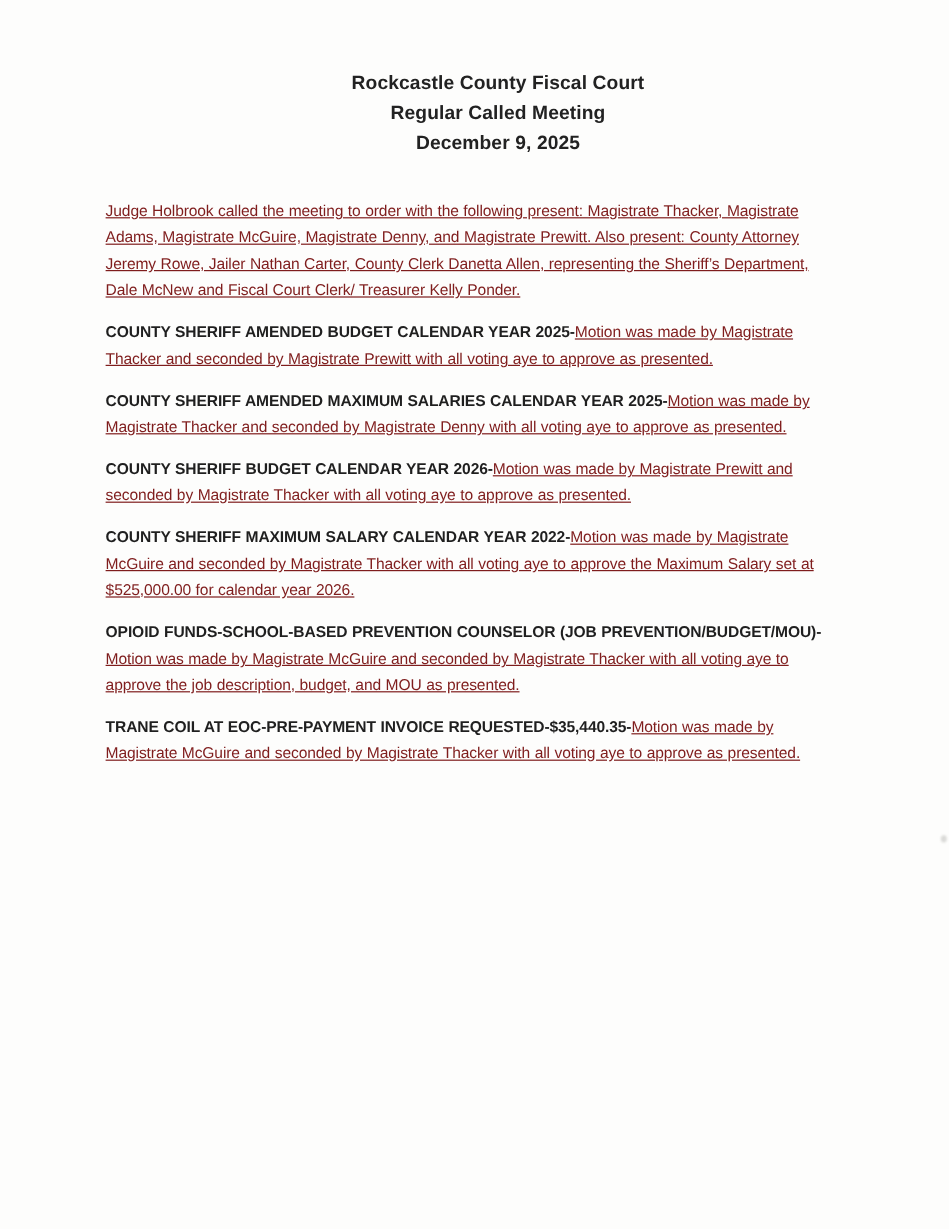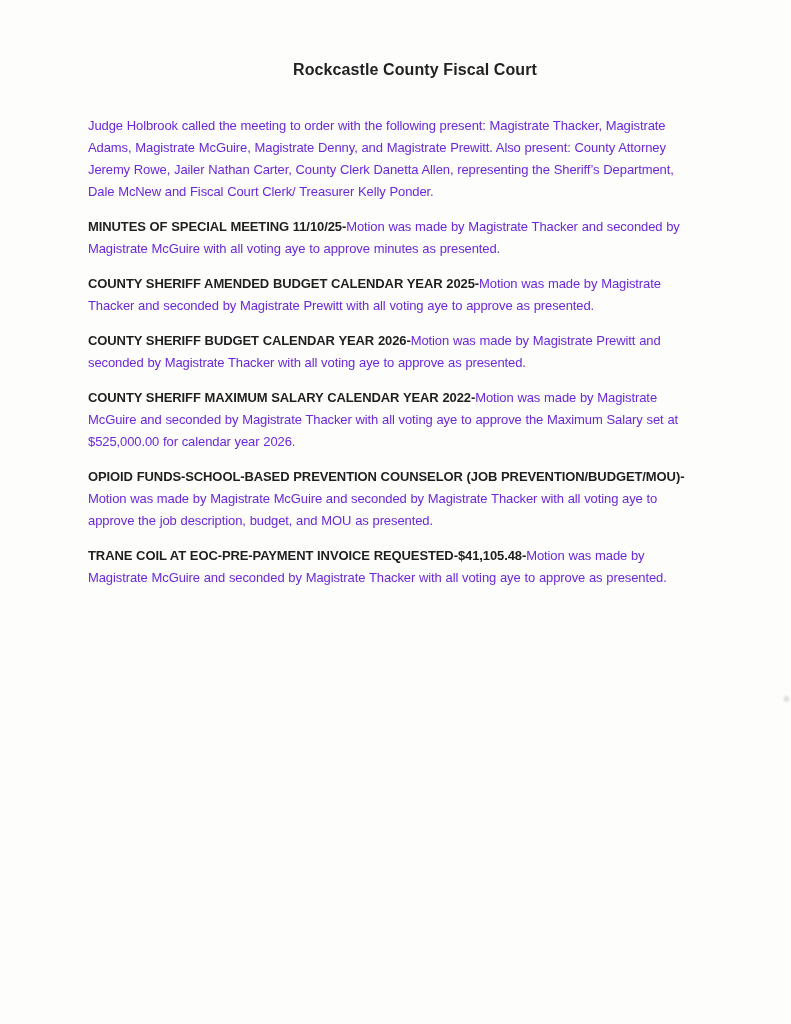--- a/index.html
+++ b/index.html
@@ -37,61 +37,64 @@
     letter-spacing: -0.1px;
     word-spacing: 0.3px;
     text-align: left;
   }
   p.para .hd {
     font-weight: 700;
     color: #1f1f1f;
   }
   p.para .bd {
     font-weight: 400;
-    color: #6d28d9;
+    color: #7f1d1d;
+    text-decoration: underline;
   }
   .scan-speck {
     position: absolute;
     left: 784px;
     top: 696px;
     width: 5px;
     height: 6px;
     background: #9a9a94;
     border-radius: 50%;
     opacity: 0.35;
     filter: blur(1px);
   }
 </style>
 </head>
 <body>
 
 <div class="page">
 
   <div class="title-block">
     <div>Rockcastle County Fiscal Court</div>
+    <div>Regular Called Meeting</div>
+    <div>December 9, 2025</div>
   </div>
 
   <div class="content">
 
     <p class="para"><span class="hd"></span><span class="bd">Judge Holbrook called the meeting to order with the following present: Magistrate Thacker, Magistrate Adams, Magistrate McGuire, Magistrate Denny, and Magistrate Prewitt. Also present: County Attorney Jeremy Rowe, Jailer Nathan Carter, County Clerk Danetta Allen, representing the Sheriff’s Department, Dale McNew and Fiscal Court Clerk/ Treasurer Kelly Ponder.</span></p>
 
-    <p class="para"><span class="hd">MINUTES OF SPECIAL MEETING 11/10/25-</span><span class="bd">Motion was made by Magistrate Thacker and seconded by Magistrate McGuire with all voting aye to approve minutes as presented.</span></p>
 
 
 
 
     <p class="para"><span class="hd">COUNTY SHERIFF AMENDED BUDGET CALENDAR YEAR 2025-</span><span class="bd">Motion was made by Magistrate Thacker and seconded by Magistrate Prewitt with all voting aye to approve as presented.</span></p>
 
+    <p class="para"><span class="hd">COUNTY SHERIFF AMENDED MAXIMUM SALARIES CALENDAR YEAR 2025-</span><span class="bd">Motion was made by Magistrate Thacker and seconded by Magistrate Denny with all voting aye to approve as presented.</span></p>
 
     <p class="para"><span class="hd">COUNTY SHERIFF BUDGET CALENDAR YEAR 2026-</span><span class="bd">Motion was made by Magistrate Prewitt and seconded by Magistrate Thacker with all voting aye to approve as presented.</span></p>
 
     <p class="para"><span class="hd">COUNTY SHERIFF MAXIMUM SALARY CALENDAR YEAR 2022-</span><span class="bd">Motion was made by Magistrate McGuire and seconded by Magistrate Thacker with all voting aye to approve the Maximum Salary set at $525,000.00 for calendar year 2026.</span></p>
 
     <p class="para"><span class="hd">OPIOID FUNDS-SCHOOL-BASED PREVENTION COUNSELOR (JOB PREVENTION/BUDGET/MOU)-</span><span class="bd">Motion was made by Magistrate McGuire and seconded by Magistrate Thacker with all voting aye to approve the job description, budget, and MOU as presented.</span></p>
 
-    <p class="para"><span class="hd">TRANE COIL AT EOC-PRE-PAYMENT INVOICE REQUESTED-$41,105.48-</span><span class="bd">Motion was made by Magistrate McGuire and seconded by Magistrate Thacker with all voting aye to approve as presented.</span></p>
+    <p class="para"><span class="hd">TRANE COIL AT EOC-PRE-PAYMENT INVOICE REQUESTED-$35,440.35-</span><span class="bd">Motion was made by Magistrate McGuire and seconded by Magistrate Thacker with all voting aye to approve as presented.</span></p>
 
 
   </div>
 
   <div class="scan-speck"></div>
 
 </div>
 
 </body></html>

